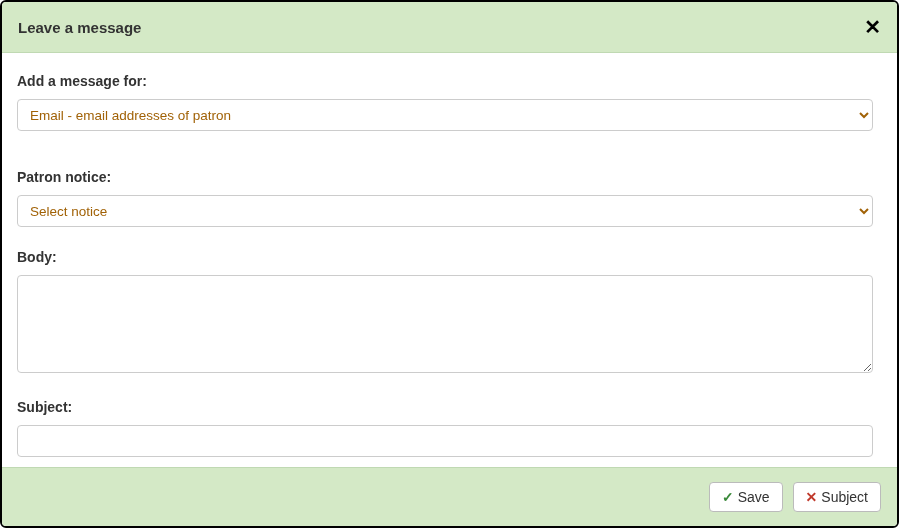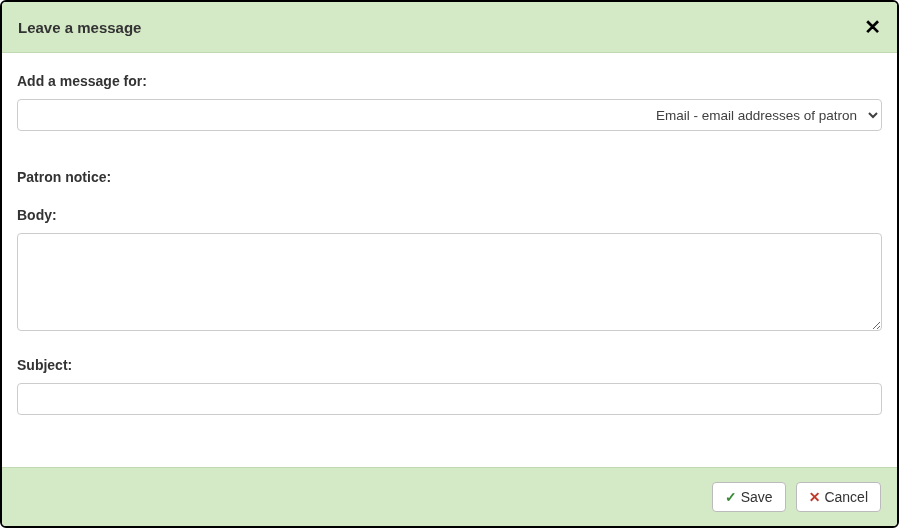--- a/index.html
+++ b/index.html
@@ -42,47 +42,46 @@
       font-weight: bold;
       color: #000;
       cursor: pointer;
       line-height: 1;
       background: none;
       border: none;
       padding: 0;
     }
     .modal-body {
       flex: 1;
-      padding: 20px 15px 15px 15px;
+      padding: 20px 24px 15px 15px;
       overflow-y: auto;
     }
     .form-group {
       margin-bottom: 22px;
     }
     .form-group.extra-gap {
       margin-bottom: 38px;
     }
     .form-label {
       display: block;
       font-size: 14px;
       font-weight: bold;
       color: #333;
       margin-bottom: 10px;
     }
     .form-select {
       width: 100%;
       height: 32px;
       padding: 4px 8px;
       font-size: 13.5px;
-      color: #404040;
+      color: #a16207;
       border: 1px solid #ccc;
       border-radius: 4px;
       background: #fff;
       appearance: auto;
-      text-align: right;
     }
     .form-input {
       width: 100%;
       height: 32px;
       padding: 4px 8px;
       font-size: 14px;
       color: #333;
       border: 1px solid #ccc;
       border-radius: 4px;
       background: #fff;
@@ -142,20 +141,23 @@
 
     <div class="form-group extra-gap">
       <label class="form-label">Add a message for:</label>
       <select class="form-select">
         <option>Email - email addresses of patron</option>
       </select>
     </div>
 
     <div class="form-group">
       <label class="form-label">Patron notice:</label>
+      <select class="form-select">
+        <option>Select notice</option>
+      </select>
     </div>
 
     <div class="form-group">
       <label class="form-label">Body:</label>
       <textarea class="form-textarea" style=""></textarea>
     </div>
 
     <div class="form-group">
       <label class="form-label">Subject:</label>
       <input type="text" class="form-input" value="" style="">
@@ -163,17 +165,17 @@
 
   </div>
 
   <div class="modal-footer">
     <button class="btn">
       <span class="icon-check">✓</span>
       <span>Save</span>
     </button>
     <button class="btn">
       <span class="icon-x">✕</span>
-      <span>Cancel</span>
+      <span>Subject</span>
     </button>
   </div>
 
 </div>
 
 </body></html>

